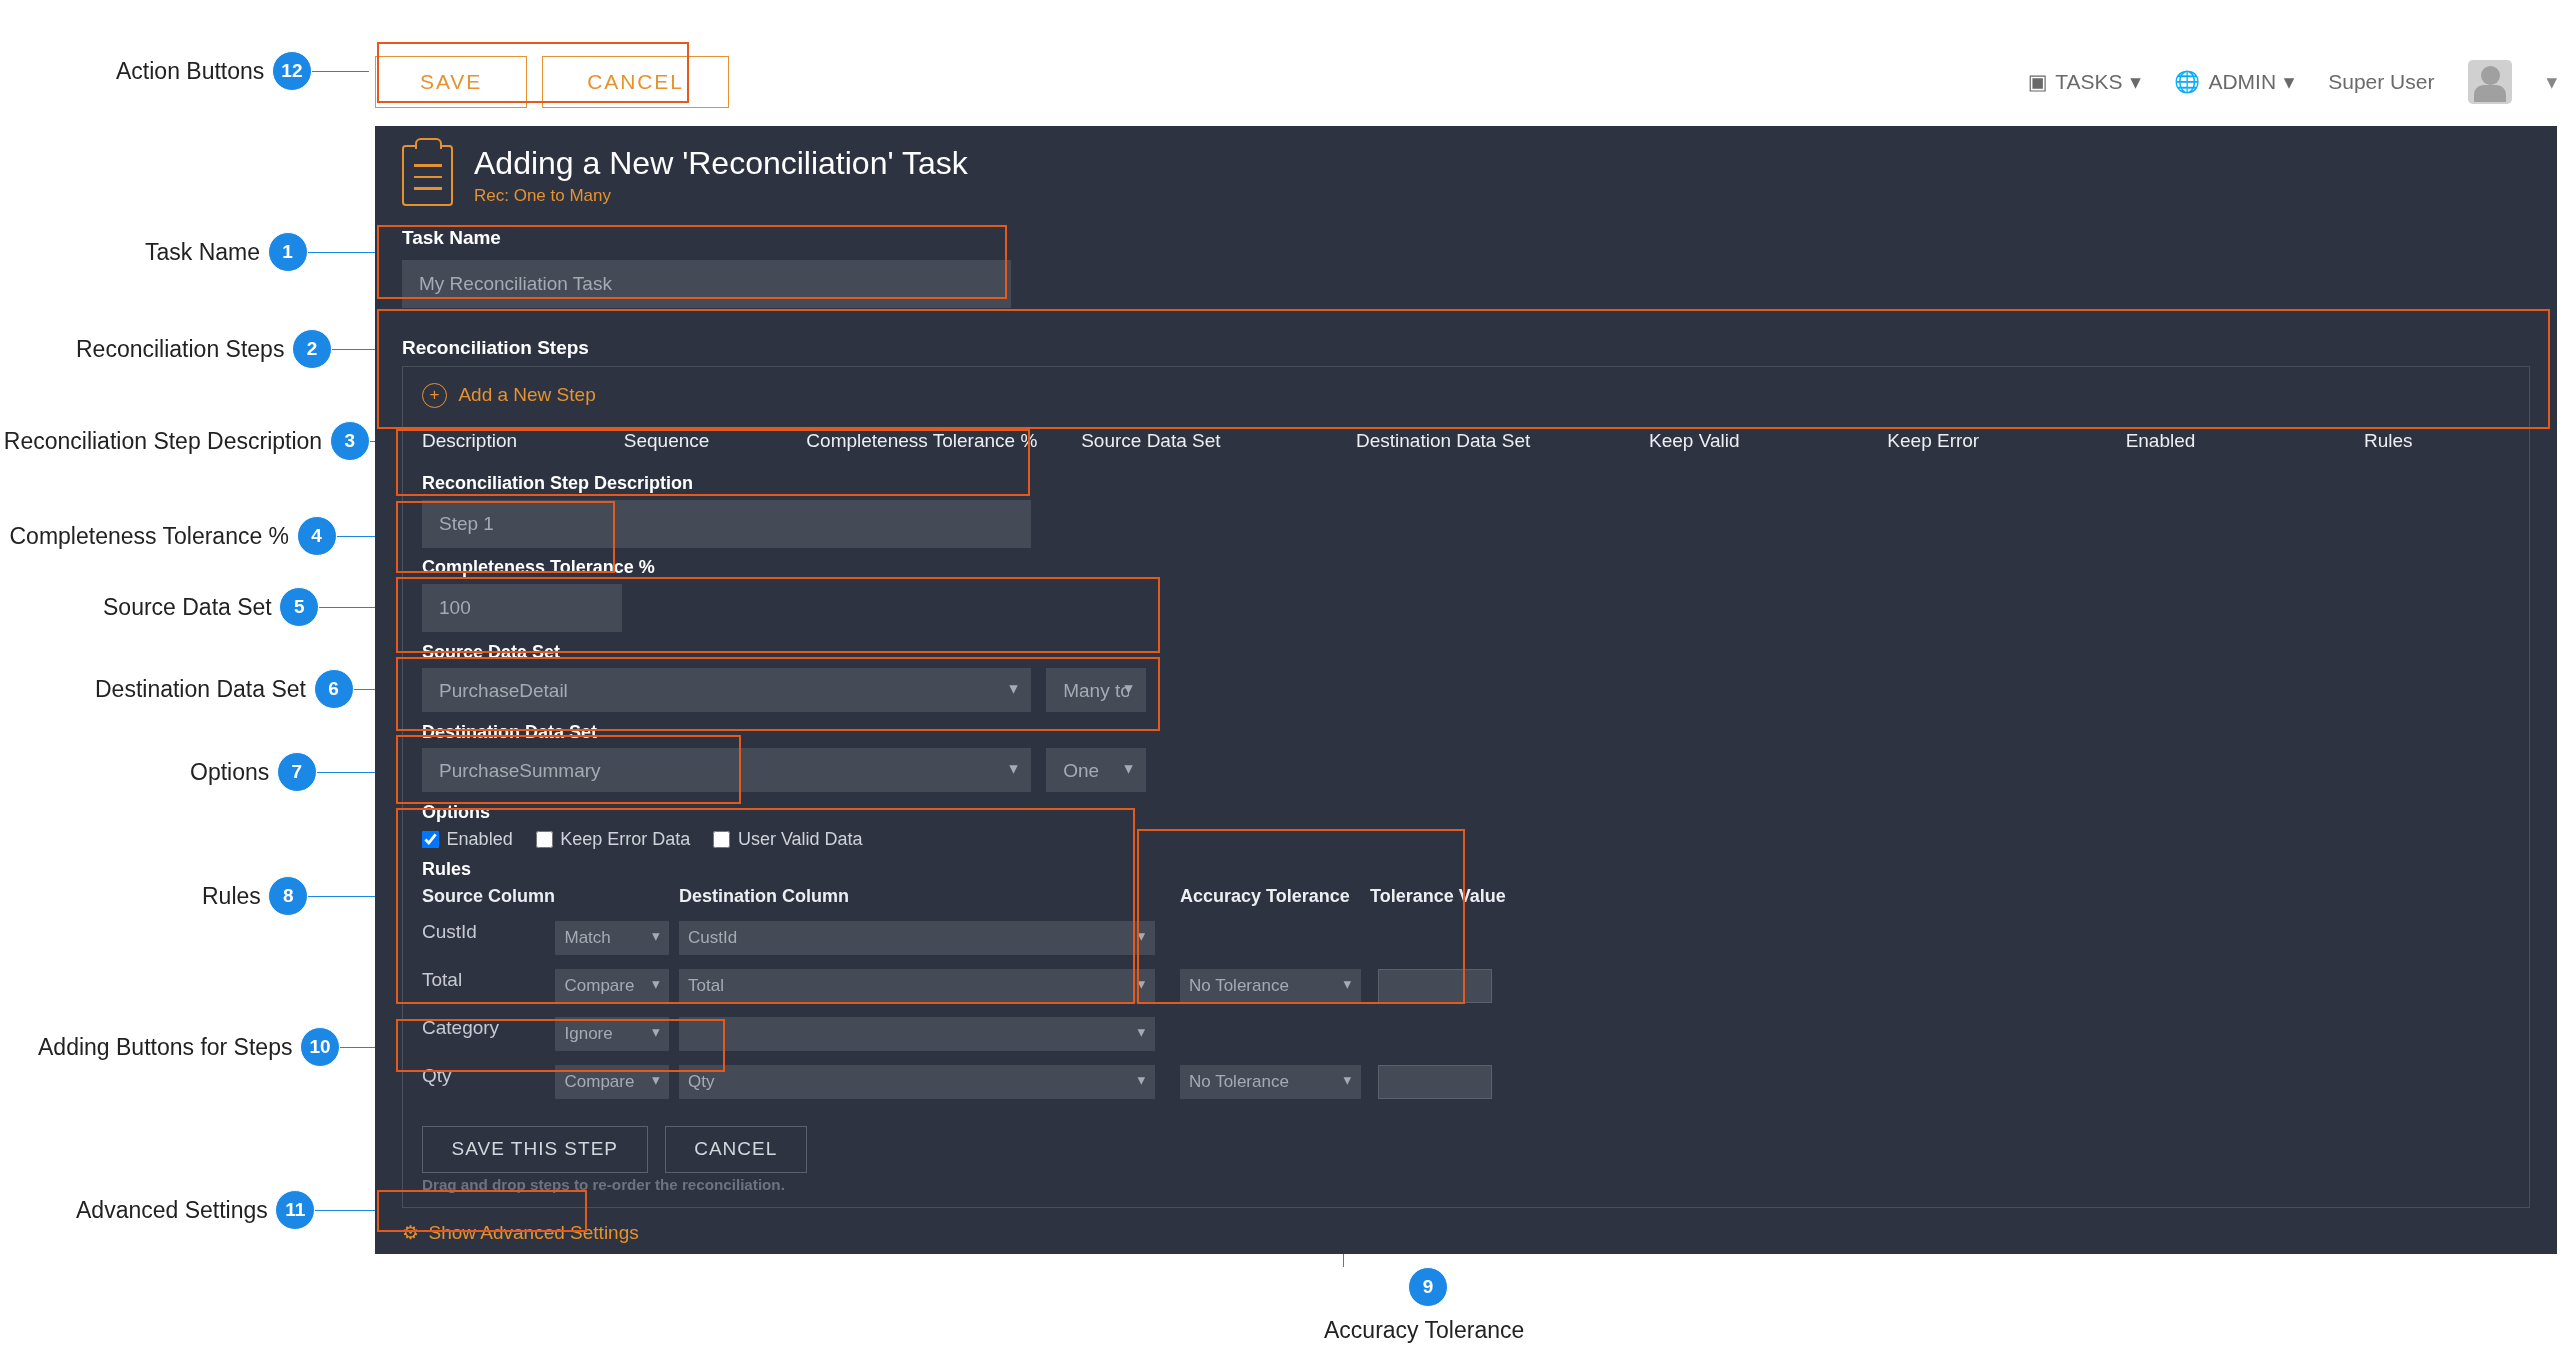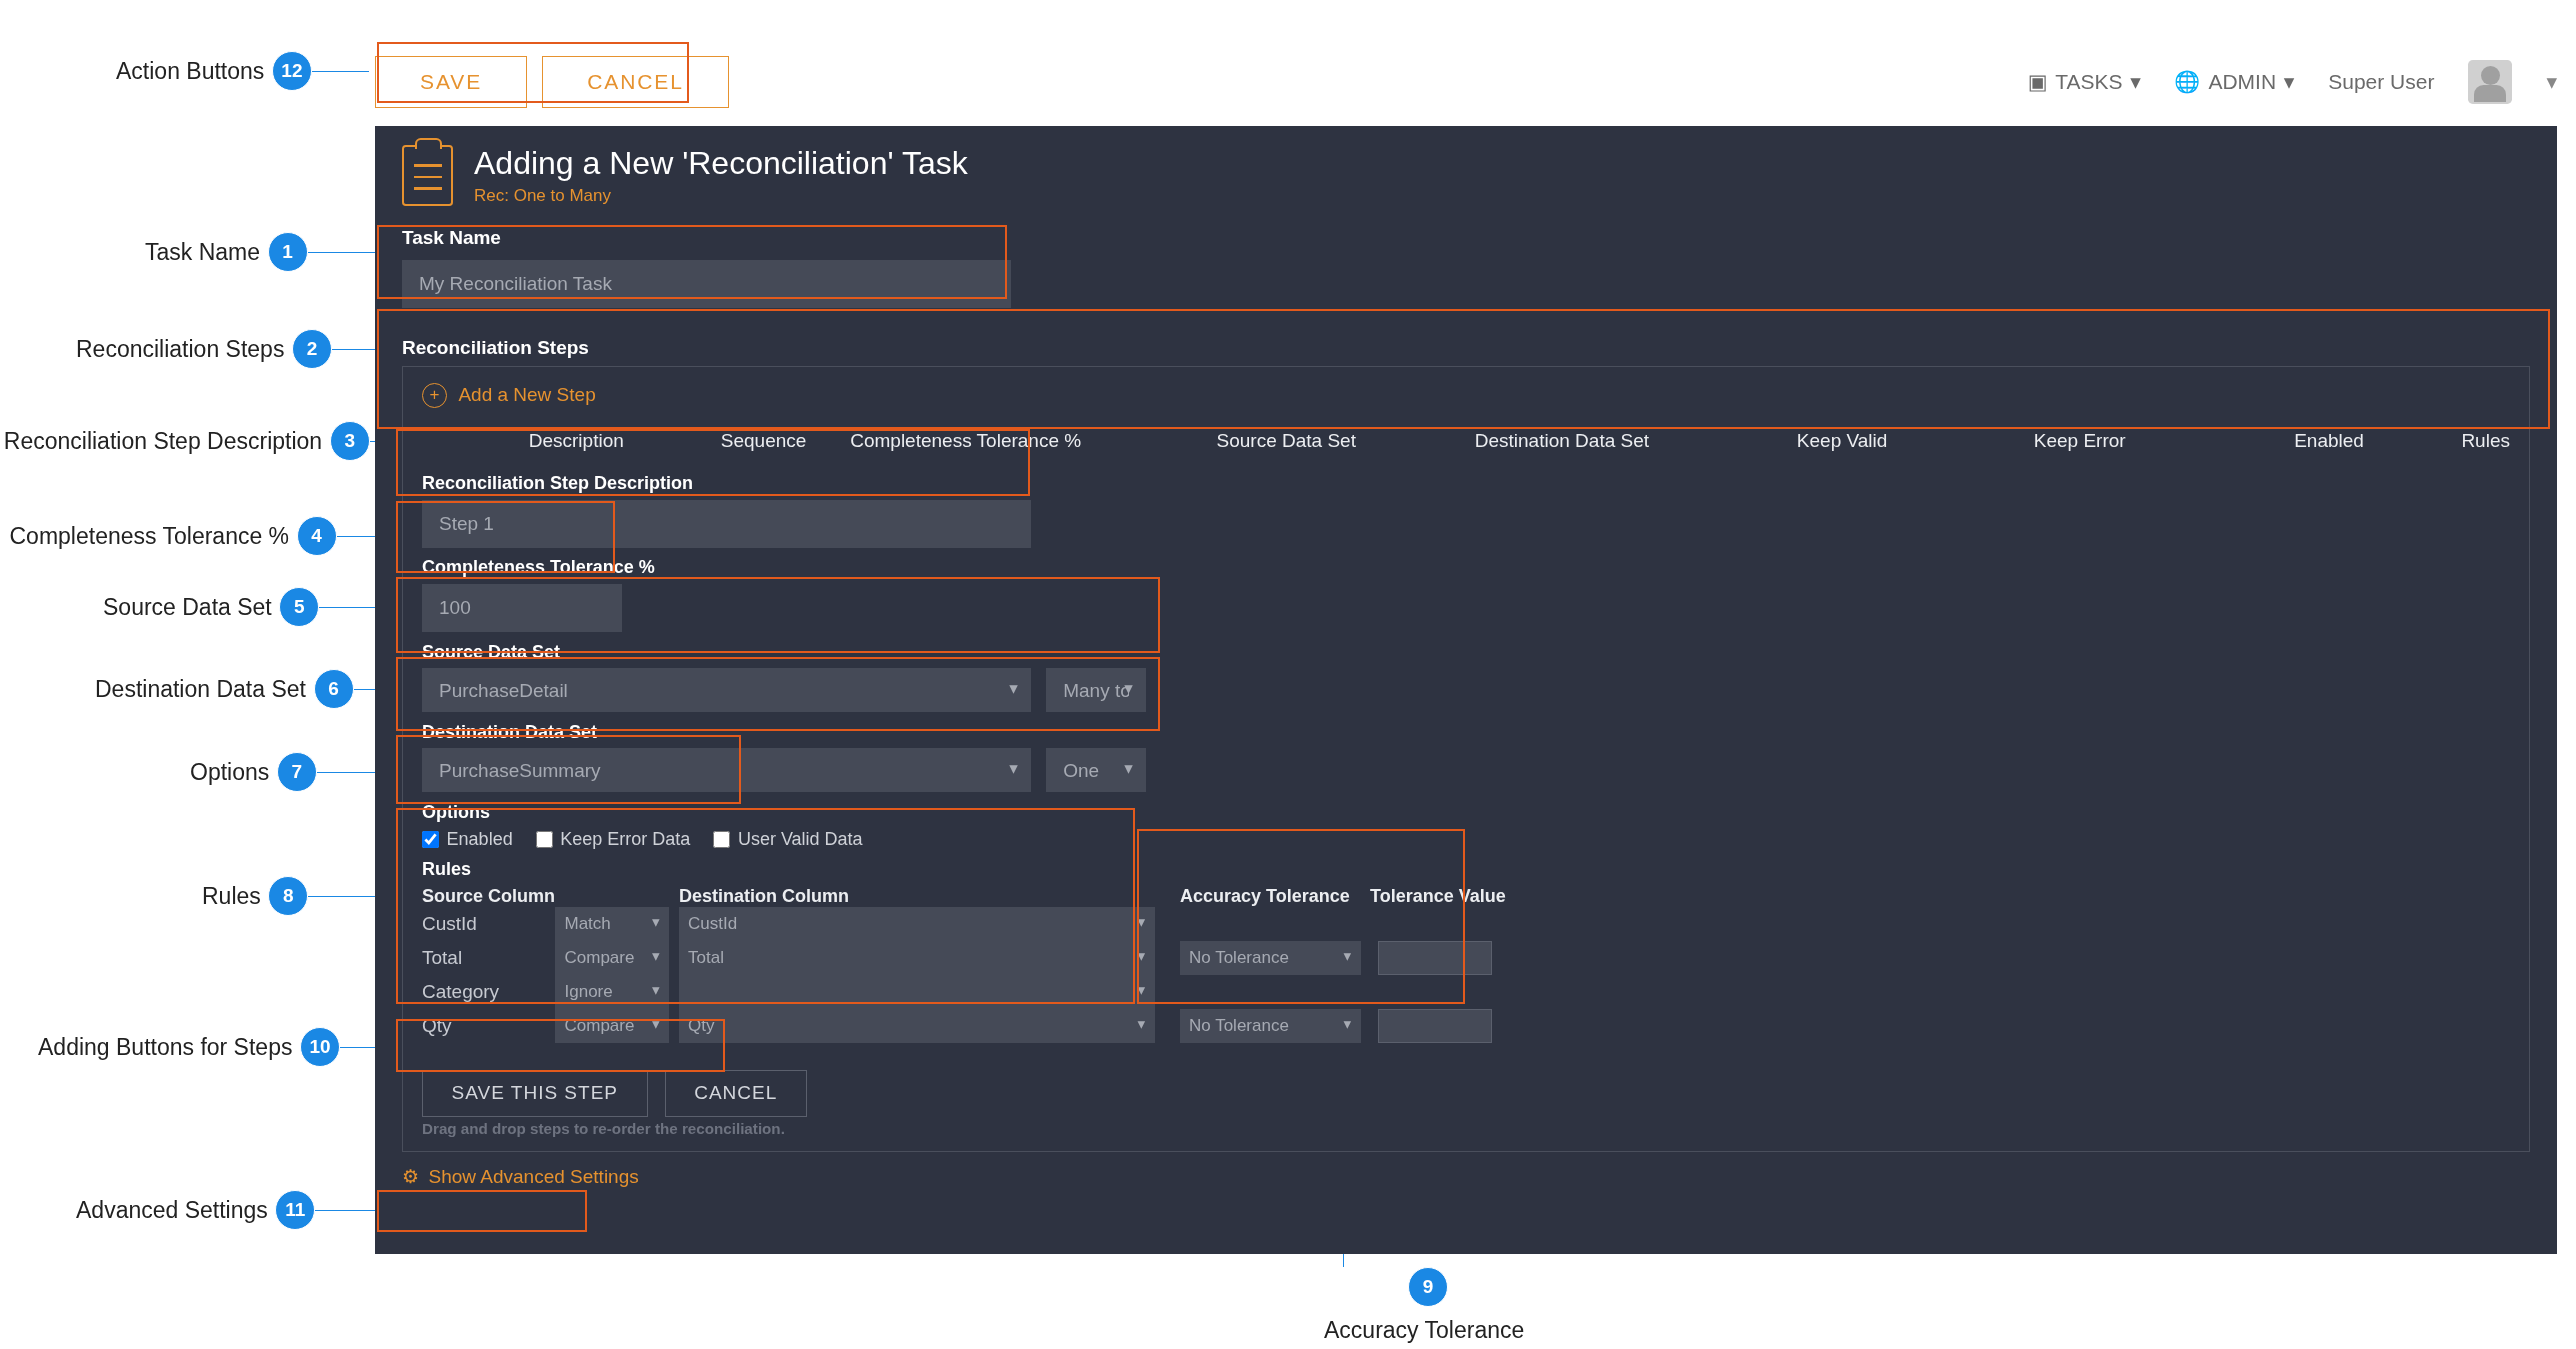--- a/index.html
+++ b/index.html
@@ -36,33 +36,33 @@
   .select { width:609px; height:44px; background:#454a57; border:none; color:#a6aab3; padding:0 17px; font-size:19px; appearance:none; position:relative;}
   .select-wrap{position:relative; display:inline-block;}
   .select-wrap::after{content:"▾"; position:absolute; right:13.3px; top:9.5px; color:#a6aab3; pointer-events:none; font-size:17px;}
   .narrow-select{width:100px;}
 
   .steps-outer { margin:0 27px; border:1px solid #4a4f5c; }
   .add-step { display:flex; gap:11.4px; align-items:center; padding:15.2px 19px; color:#e6922f; font-size:19px; cursor:pointer; }
   .plus-circ{ width:25px; height:25px; border:1.9px solid #e6922f; border-radius:50%; display:flex; align-items:center; justify-content:center; font-size:17px; }
 
   .cols-row { display:flex; padding:7.6px 19px; background:#2e3341; font-size:19px; color:#eceef1; }
-  .cols-row >div { text-align:right; }
+  .cols-row >div { text-align:left; }
   .c1{width:210px} .c2{width:190px} .c3{width:286px} .c4{width:286px} .c5{width:305px} .c6{width:248px} .c7{width:248px} .c8{width:248px} .c9{width:152px}
 
   .step-body { padding:3.8px 19px 0 19px; }
   .sec-label { font-weight:bold; color:#fff; font-size:18px; margin:9.5px 0 5.7px 0;}
   .row-flex{display:flex; gap:15.2px; }
   .cbx{display:flex; gap:7.6px; align-items:center; font-size:18px; color:#cfd2d8;}
   .cbx input{width:17px; height:17px;}
 
   
   .rules-head{display:flex; gap:0; font-weight:bold; color:#eceef1; font-size:18px; margin-top:5.7px;}
   .rc1{width:133px}.rc2{width:124px}.rc3{width:476px}.rc4{width:190px}.rc5{width:171px}
-  .rules-row{display:flex; align-items:center; margin-top:0;}
+  .rules-row{display:flex; margin-top:14px;}
   .rslab{width:133px; color:#c7cad1;}
   .mini-sel-wrap{position:relative; width:114px; margin-right:9.5px;}
   .mini-sel{width:114px; height:34px; background:#454a57; border:none; color:#a6aab3; padding:0 9.5px; font-size:17px; appearance:none;}
   .mini-sel-wrap::after{content:"▾"; position:absolute; right:9.5px; top:5.7px; color:#a6aab3; font-size:15.2px; pointer-events:none;}
   .dest-sel-wrap{position:relative; width:476px;}
   .dest-sel{width:476px; height:34px; background:#454a57; border:none; color:#a6aab3; padding:0 9.5px; font-size:17px; appearance:none;}
   .dest-sel-wrap::after{content:"▾"; position:absolute; right:9.5px; top:5.7px; color:#a6aab3; font-size:15.2px; pointer-events:none;}
   .acc-sel-wrap{position:relative; width:181px; margin-left:25px;}
   .acc-sel{width:181px; height:34px; background:#454a57; border:none; color:#a6aab3; padding:0 9.5px; font-size:17px; appearance:none;}
   .acc-sel-wrap::after{content:"▾"; position:absolute; right:9.5px; top:5.7px; color:#a6aab3; font-size:15.2px; pointer-events:none;}

